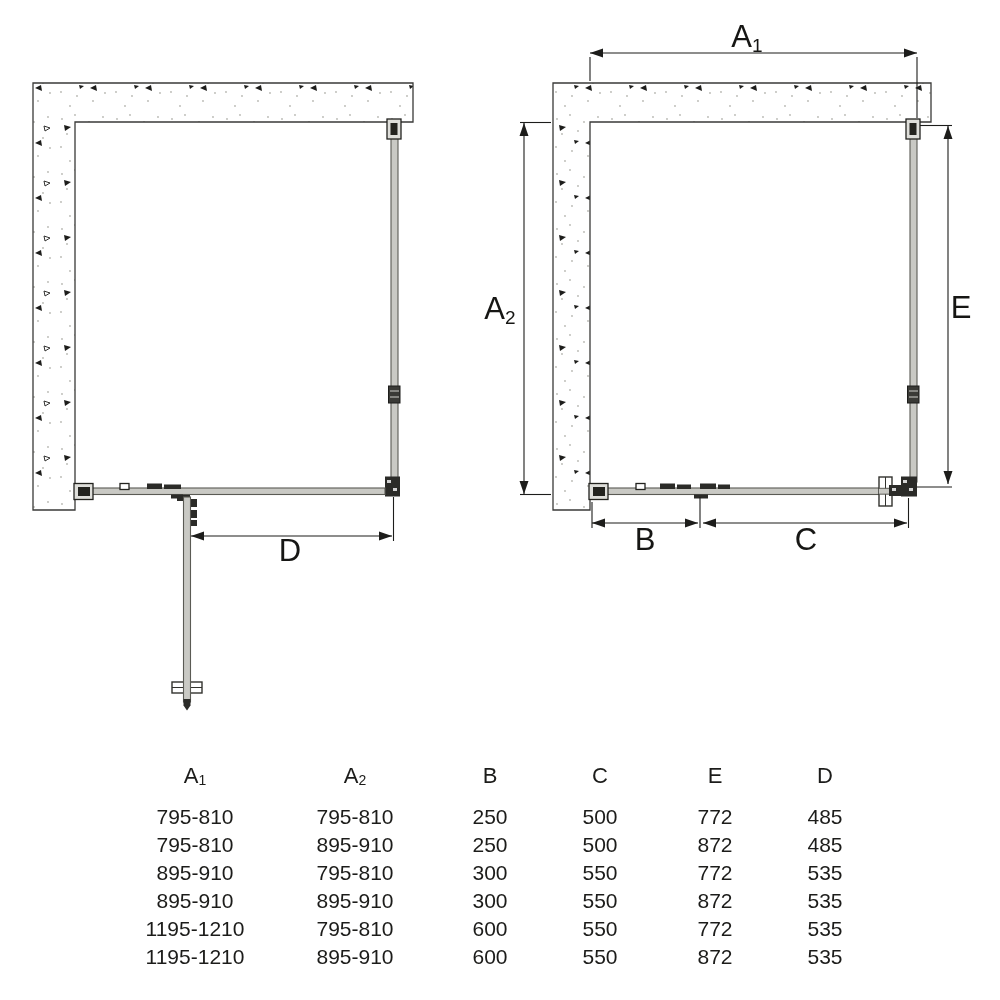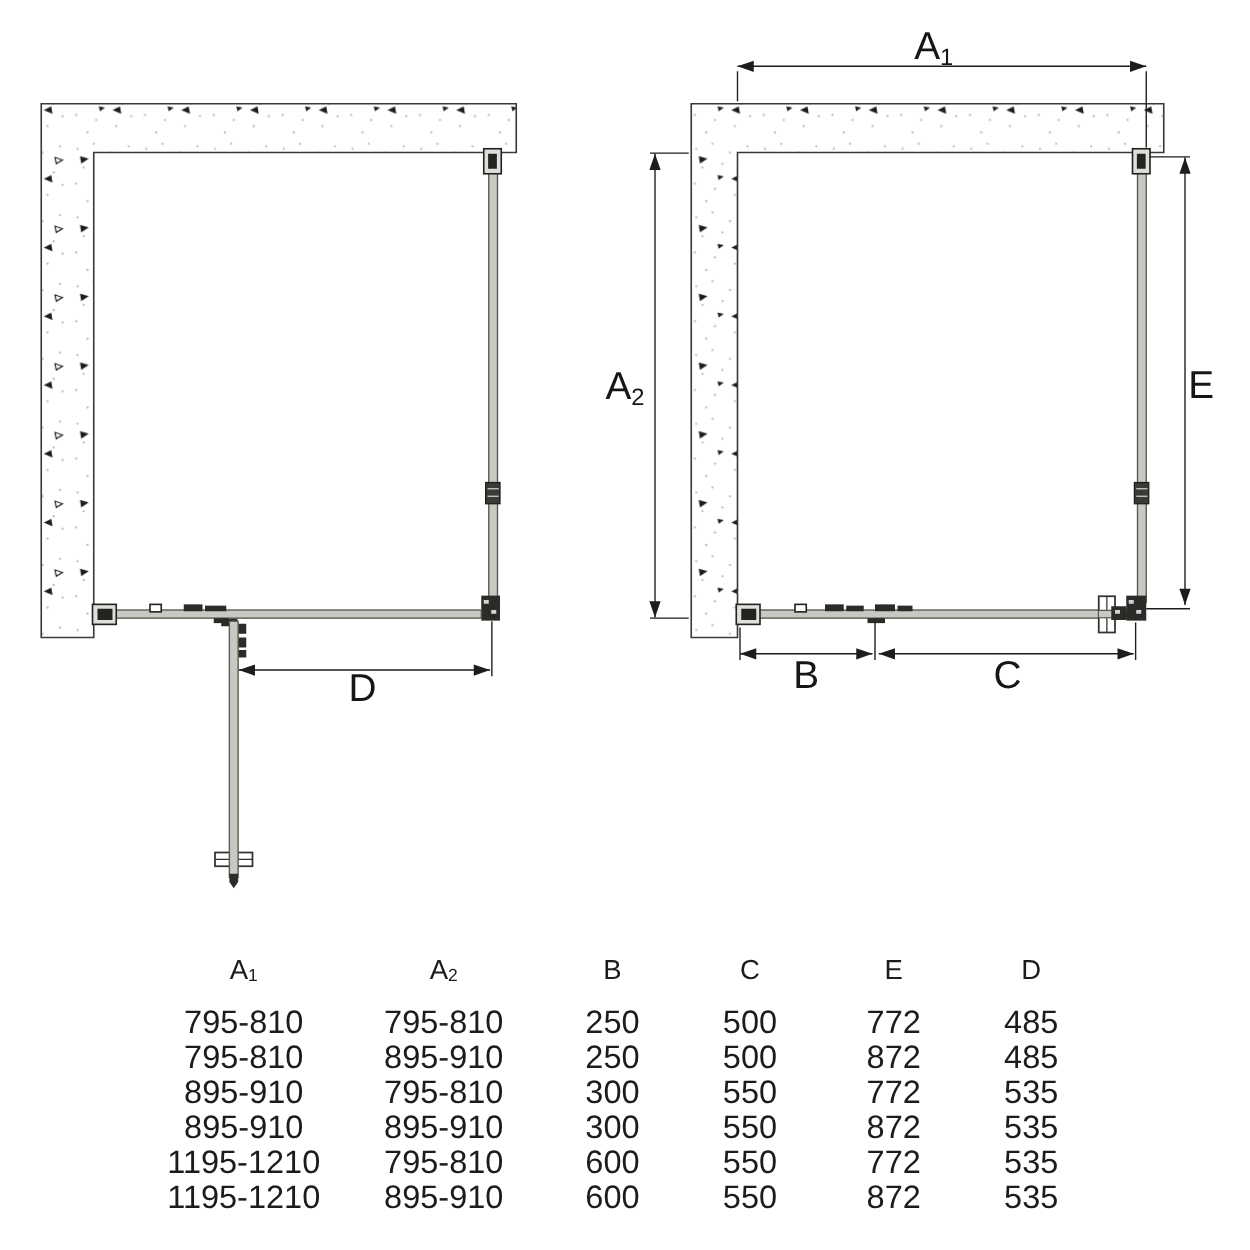--- a/index.html
+++ b/index.html
@@ -14,21 +14,21 @@
   .arrow{fill:#1d1d1b;stroke:none;}
   .dimlabel{font-family:"Liberation Sans",sans-serif;font-size:31px;fill:#161614;text-anchor:middle;font-weight:400;}
   .handle{fill:#ffffff;stroke:#32322e;stroke-width:1.4;}
   .hline{stroke:#32322e;stroke-width:1;}
   .gfill{fill:#c9c9c4;stroke:none;}
   .gedge{stroke:#5a5a54;stroke-width:1;}
 
   .table-wrap{position:absolute;left:115px;top:762px;width:760px;}
   .trow{display:flex;height:28px;align-items:center;}
   .thead{font-size:22px;margin-bottom:13px;}
-  .tbody-row{font-size:26px;}
+  .tbody-row{font-size:21px;}
   .tcell{text-align:center;white-space:nowrap;}
   .c1{width:160px;}.c2{width:160px;}.c3{width:110px;}.c4{width:110px;}.c5{width:120px;}.c6{width:100px;}
   .sub{font-size:14px;vertical-align:-2px;}
 </style>
 </head>
 <body>
 
 <svg width="1000" height="755" viewBox="0 0 1000 755">
   <defs>
     <pattern id="speckle" patternUnits="userSpaceOnUse" width="55" height="55">

